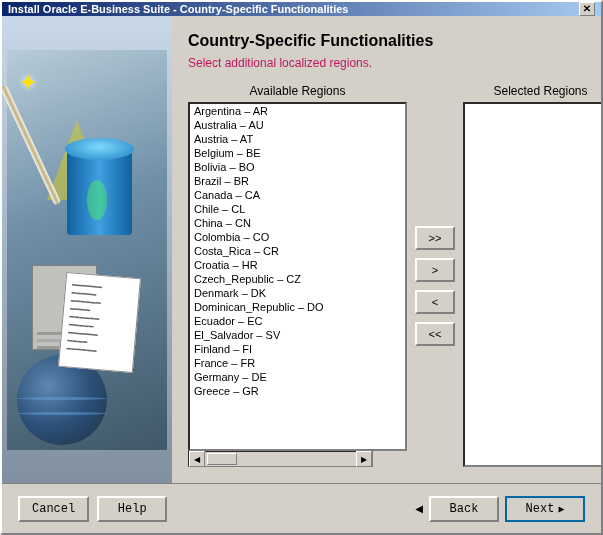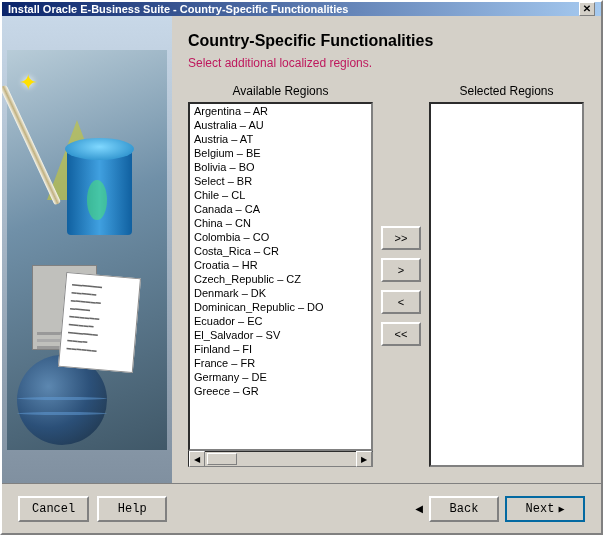--- a/index.html
+++ b/index.html
@@ -122,21 +122,21 @@
 
     .listbox {
       border: 2px inset #808080;
       background: white;
       overflow-y: auto;
       overflow-x: auto;
       flex: 1;
     }
 
     .listbox-available {
-      width: 185px;
+      width: 219px;
     }
 
     .listbox-selected {
       width: 155px;
     }
 
     .listbox ul {
       list-style: none;
       padding: 0;
       margin: 0;
@@ -356,23 +356,23 @@
 
         <div class="region-panel">
           <div class="region-label">Available Regions</div>
           <div class="listbox listbox-available">
             <ul id="available-list">
                 <li>Argentina – AR</li>
                 <li>Australia – AU</li>
                 <li>Austria – AT</li>
                 <li>Belgium – BE</li>
                 <li>Bolivia – BO</li>
-                <li>Select – BR</li>
+                <li>Brazil – BR</li>
+                <li>Canada – CA</li>
                 <li>Chile – CL</li>
-                <li>Canada – CA</li>
                 <li>China – CN</li>
                 <li>Colombia – CO</li>
                 <li>Costa_Rica – CR</li>
                 <li>Croatia – HR</li>
                 <li>Czech_Republic – CZ</li>
                 <li>Denmark – DK</li>
                 <li>Dominican_Republic – DO</li>
                 <li>Ecuador – EC</li>
                 <li>El_Salvador – SV</li>
                 <li>Finland – FI</li>

